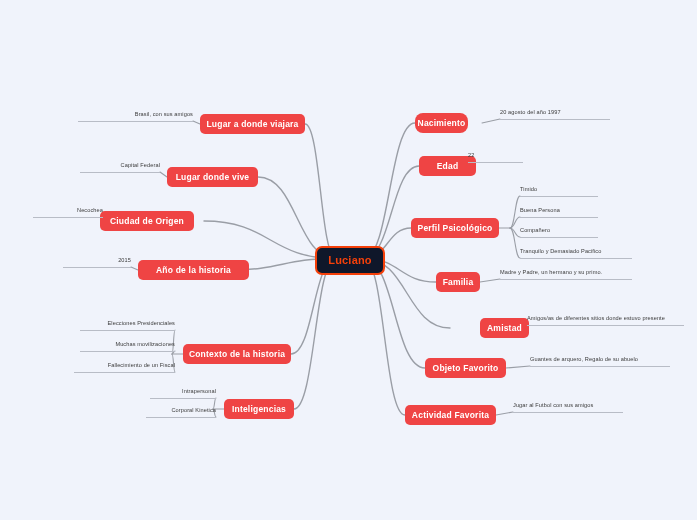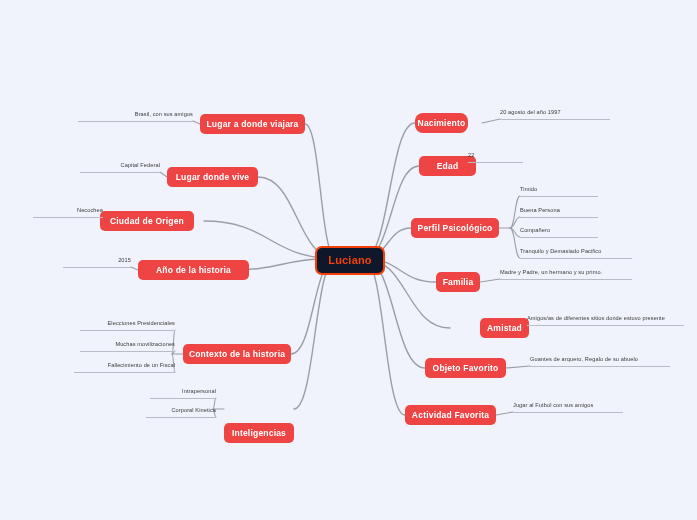--- a/index.html
+++ b/index.html
@@ -116,21 +116,21 @@
     <div class="node" style="left: 167px; top: 167px; width: 91px;">Lugar donde vive</div>
     <div class="leaf lead-left" style="left: 80px; top: 163px; width: 80px;">Capital Federal</div>
     <div class="node" style="left: 100px; top: 211px; width: 94px;">Ciudad de Origen</div>
     <div class="leaf lead-left" style="left: 33px; top: 208px; width: 70px;">Necochea</div>
     <div class="node" style="left: 138px; top: 260px; width: 111px;">Año de la historia</div>
     <div class="leaf lead-left" style="left: 63px; top: 258px; width: 68px;">2015</div>
     <div class="node" style="left: 183px; top: 344px; width: 108px;">Contexto de la historia</div>
     <div class="leaf lead-left" style="left: 80px; top: 321px; width: 95px;">Elecciones Presidenciales</div>
     <div class="leaf lead-left" style="left: 80px; top: 342px; width: 95px;">Muchas movilizaciones</div>
     <div class="leaf lead-left" style="left: 74px; top: 363px; width: 101px;">Fallecimiento de un Fiscal</div>
-    <div class="node" style="left: 224px; top: 399px; width: 70px; margin-top: 24px;">Inteligencias</div>
+    <div class="node" style="left: 224px; top: 399px; width: 70px;">Inteligencias</div>
     <div class="leaf lead-left" style="left: 150px; top: 389px; width: 66px;">Intrapersonal</div>
     <div class="leaf lead-left" style="left: 146px; top: 408px; width: 70px;">Corporal Kinetica</div>
     <div class="node" style="left: 415px; top: 113px; width: 53px; border-radius: 8px;">Nacimiento</div>
     <div class="leaf lead-right" style="left: 500px; top: 110px; width: 110px;">20 agosto del año 1997</div>
     <div class="node" style="left: 419px; top: 156px; width: 57px;">Edad</div>
     <div class="leaf lead-right" style="left: 468px; top: 153px; width: 55px;">22</div>
     <div class="node" style="left: 411px; top: 218px; width: 88px;">Perfil Psicológico</div>
     <div class="leaf lead-right" style="left: 520px; top: 187px; width: 78px;">Timido</div>
     <div class="leaf lead-right" style="left: 520px; top: 208px; width: 78px;">Buena Persona</div>
     <div class="leaf lead-right" style="left: 520px; top: 228px; width: 78px;">Compañero</div>

